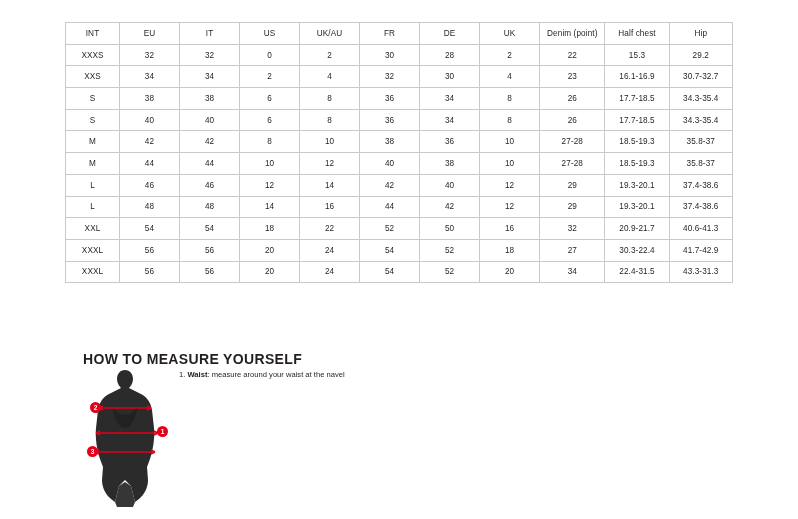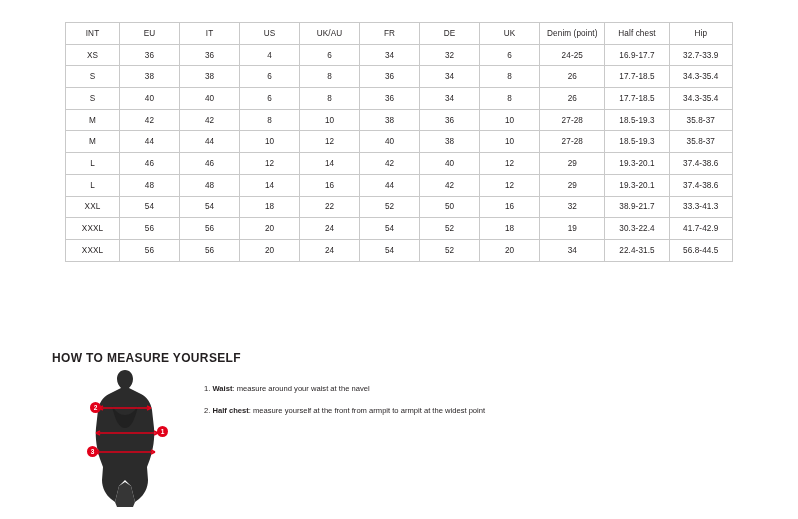--- a/index.html
+++ b/index.html
@@ -56,40 +56,39 @@
   col.c5  { width: 9.0%; }
   col.c6  { width: 9.0%; }
   col.c7  { width: 9.0%; }
   col.c8  { width: 9.8%; }
   col.c9  { width: 9.6%; }
   col.c10 { width: 9.5%; }
 
   
   .measure-title {
     position: absolute;
-    left: 52px;
+    left: 83px;
     top: 351px;
-    font-size: 12px;
+    font-size: 14px;
     font-weight: bold;
     letter-spacing: 0.35px;
     color: #231f20;
   }
   .measure-block {
     position: absolute;
     left: 65px;
     top: 362px;
     width: 668px;
     height: 145px;
   }
   .measure-list {
     position: absolute;
     left: 114px;
-    top: 21px;
+    top: 7px;
     width: 540px;
-    margin-left: 25px;
   }
   .measure-item {
     font-size: 7.6px;
     line-height: 11px;
     color: #231f20;
     margin-bottom: 10.5px;
     white-space: nowrap;
   }
   .measure-item b { font-weight: bold; }
 
@@ -147,31 +146,44 @@
           <th>FR</th>
           <th>DE</th>
           <th>UK</th>
           <th>Denim (point)</th>
           <th>Half chest</th>
           <th>Hip</th>
         </tr>
       </thead>
       <tbody>
         <tr>
-          <td>XS</td>
-          <td>36</td>
-          <td>36</td>
+          <td>XXXS</td>
+          <td>32</td>
+          <td>32</td>
+          <td>0</td>
+          <td>2</td>
+          <td>30</td>
+          <td>28</td>
+          <td>2</td>
+          <td>22</td>
+          <td>15.3</td>
+          <td>29.2</td>
+        </tr>
+        <tr>
+          <td>XXS</td>
+          <td>34</td>
+          <td>34</td>
+          <td>2</td>
           <td>4</td>
-          <td>6</td>
-          <td>34</td>
           <td>32</td>
-          <td>6</td>
-          <td>24-25</td>
-          <td>16.9-17.7</td>
-          <td>32.7-33.9</td>
+          <td>30</td>
+          <td>4</td>
+          <td>23</td>
+          <td>16.1-16.9</td>
+          <td>30.7-32.7</td>
         </tr>
         <tr>
           <td>S</td>
           <td>38</td>
           <td>38</td>
           <td>6</td>
           <td>8</td>
           <td>36</td>
           <td>34</td>
           <td>8</td>
@@ -247,48 +259,48 @@
         <tr>
           <td>XXL</td>
           <td>54</td>
           <td>54</td>
           <td>18</td>
           <td>22</td>
           <td>52</td>
           <td>50</td>
           <td>16</td>
           <td>32</td>
-          <td>38.9-21.7</td>
-          <td>33.3-41.3</td>
+          <td>20.9-21.7</td>
+          <td>40.6-41.3</td>
         </tr>
         <tr>
           <td>XXXL</td>
           <td>56</td>
           <td>56</td>
           <td>20</td>
           <td>24</td>
           <td>54</td>
           <td>52</td>
           <td>18</td>
-          <td>19</td>
+          <td>27</td>
           <td>30.3-22.4</td>
           <td>41.7-42.9</td>
         </tr>
         <tr>
           <td>XXXL</td>
           <td>56</td>
           <td>56</td>
           <td>20</td>
           <td>24</td>
           <td>54</td>
           <td>52</td>
           <td>20</td>
           <td>34</td>
           <td>22.4-31.5</td>
-          <td>56.8-44.5</td>
+          <td>43.3-31.3</td>
         </tr>
       </tbody>
     </table>
   </div>
 
   <div class="measure-title">HOW TO MEASURE YOURSELF</div>
 
   <div class="measure-block">
 
     <div class="figure">
@@ -332,20 +344,16 @@
       <div class="badge badge-1">1</div>
       <div class="badge badge-2">2</div>
       <div class="badge badge-3">3</div>
     </div>
 
     <div class="measure-list">
       <div class="measure-item">
         <span>1.</span>
         <b>Waist</b><span>: measure around your waist at the navel</span>
       </div>
-      <div class="measure-item">
-        <span>2.</span>
-        <b>Half chest</b><span>: measure yourself at the front from armpit to armpit at the widest point</span>
-      </div>
     </div>
   </div>
 
 </div>
 
 </body></html>

